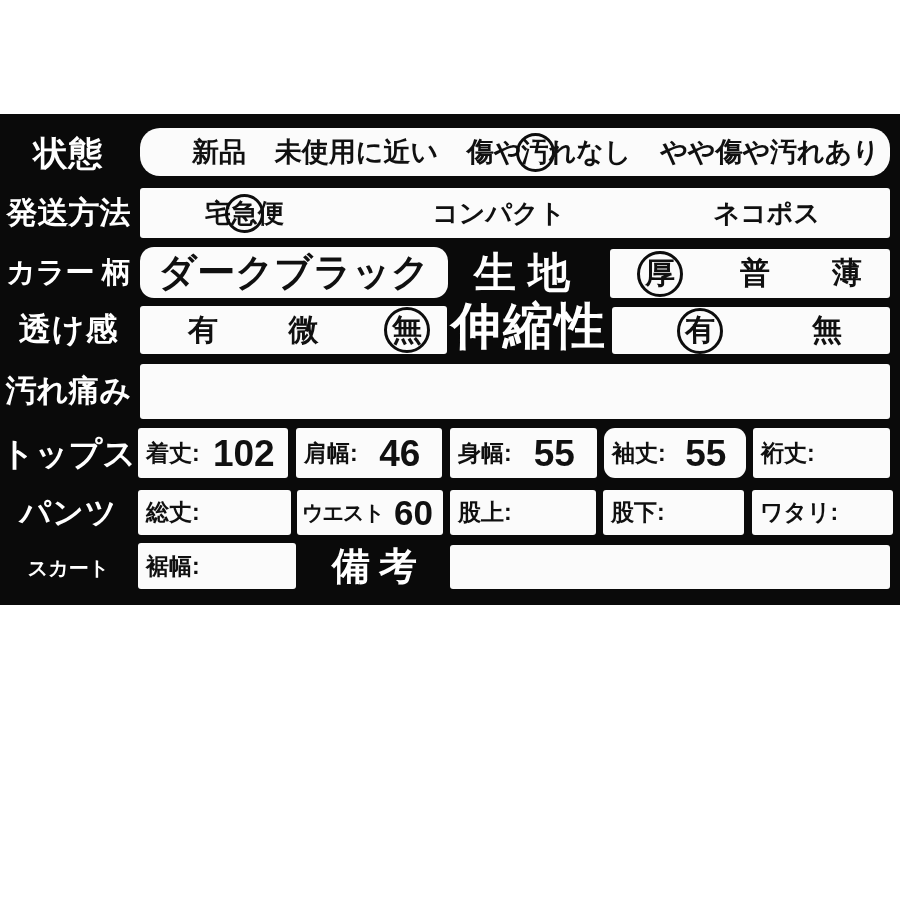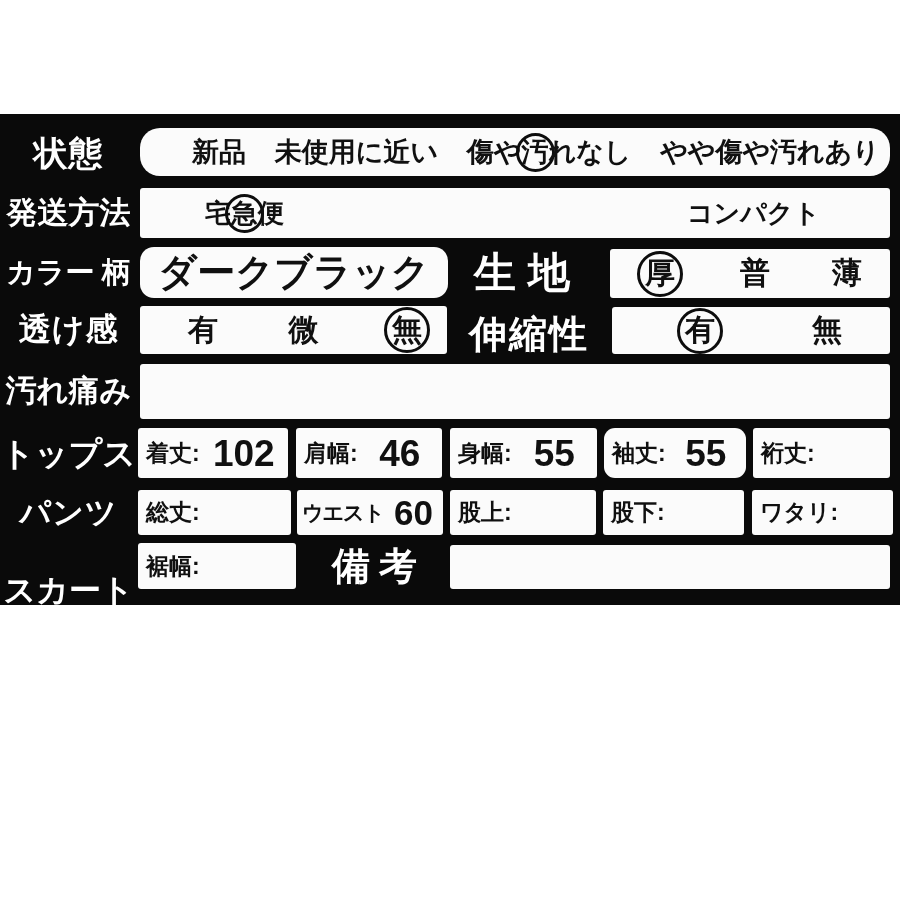--- a/index.html
+++ b/index.html
@@ -70,21 +70,21 @@
 <div class="stage">
   <div class="board">
 
     <div class="rlabel" style="top:17px;height:46px;font-size:34px;">状態</div>
     <div class="rlabel" style="top:76px;height:46px;font-size:31px;letter-spacing:0;">発送方法</div>
     <div class="rlabel" style="top:135px;height:48px;font-size:29px;letter-spacing:0;">カラー 柄</div>
     <div class="rlabel" style="top:193px;height:46px;font-size:32px;">透け感</div>
     <div class="rlabel" style="top:252px;height:50px;font-size:31px;letter-spacing:0;">汚れ痛み</div>
     <div class="rlabel" style="top:316px;height:48px;font-size:33px;letter-spacing:0;">トップス</div>
     <div class="rlabel" style="top:378px;height:42px;font-size:31px;">パンツ</div>
-    <div class="rlabel" style="top:456px;height:42px;font-size:32px;letter-spacing:0;">スカート</div>
+    <div class="rlabel" style="top:433px;height:42px;font-size:20px;letter-spacing:0;">スカート</div>
 
     <div class="cell optrow" style="left:140px;top:14px;width:750px;height:48px;font-size:27px;padding:0 10px 0 52px;border-radius:20px;">
       <span class="opt">
           <span>新品</span>
         </span>
       <span class="opt">
           <span>未使用に近い</span>
         </span>
       <span class="opt">
         <span>傷や</span>
@@ -102,20 +102,23 @@
       <span class="opt">
         <span>宅</span>
           <span class="circle sm">
             <span>急</span>
           </span>
           <span>便</span>
       </span>
       <span class="opt">
           <span>コンパクト</span>
         </span>
+      <span class="opt">
+          <span>ネコポス</span>
+        </span>
     </div>
 
     <div class="cell" style="left:140px;top:133px;width:308px;height:51px;border-radius:14px;">
       <span class="bigvalue">ダークブラック</span>
     </div>
     <div class="biglabel" style="left:448px;top:133px;width:160px;height:51px;font-size:42px;letter-spacing:12px;">生地</div>
     <div class="cell optrow" style="left:610px;top:135px;width:280px;height:49px;font-size:30px;padding:0 28px 0 32px;">
       <span class="opt">
           <span class="circle md">
             <span>厚</span>
@@ -135,21 +138,21 @@
         </span>
       <span class="opt">
           <span>微</span>
         </span>
       <span class="opt">
           <span class="circle md">
             <span>無</span>
           </span>
         </span>
     </div>
-    <div class="biglabel" style="left:443px;top:195px;width:172px;height:50px;font-size:38px;letter-spacing:2px;">伸縮性</div>
+    <div class="biglabel" style="left:443px;top:187px;width:172px;height:50px;font-size:50px;letter-spacing:2px;">伸縮性</div>
     <div class="cell optrow" style="left:612px;top:193px;width:278px;height:47px;font-size:30px;padding:0 48px 0 70px;">
       <span class="opt">
           <span class="circle md">
             <span>有</span>
           </span>
         </span>
       <span class="opt">
           <span>無</span>
         </span>
     </div>

